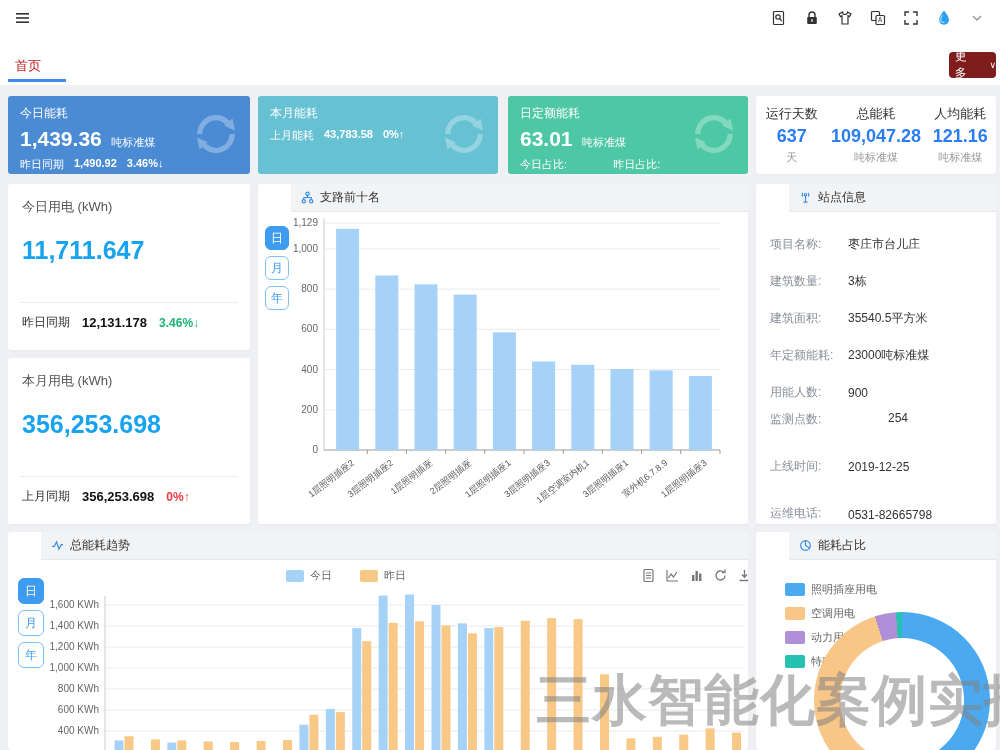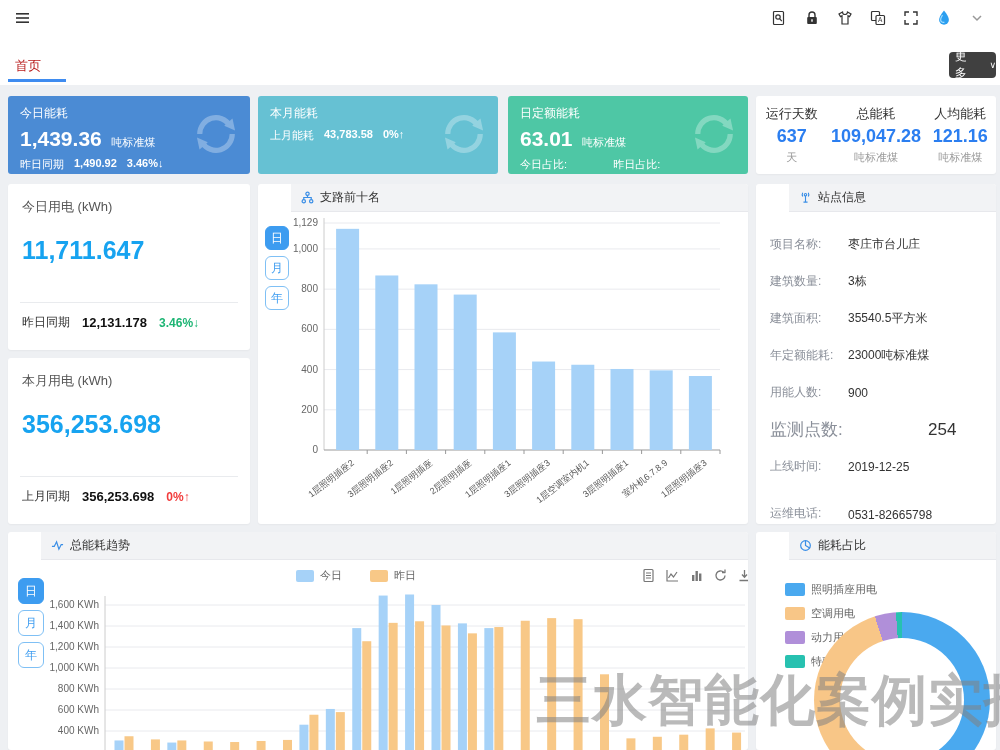--- a/index.html
+++ b/index.html
@@ -10,21 +10,21 @@
   .topbar { position:absolute; left:0; top:0; width:1000px; height:36px; background:#fff;
             display:flex; align-items:center; justify-content:space-between; padding:0 14px; }
   .topbar-right { display:flex; align-items:center; gap:15px; }
   .tb-icon { width:18px; height:18px; display:flex; align-items:center; justify-content:center; cursor:pointer; }
   .tb-icon svg { width:16px; height:16px; }
 
   
   .tabbar { position:absolute; left:0; top:36px; width:1000px; height:49px; background:#fff; }
   .tab-home { position:absolute; left:15px; top:21px; font-size:13px; color:#b91c1c; cursor:pointer; }
   .tab-underline { position:absolute; left:8px; top:43px; width:58px; height:3px; background:#3f8cf0; }
-  .more-btn { position:absolute; right:4px; top:16px; width:47px; height:26px; background:#404040; color:#fff;
+  .more-btn { position:absolute; right:4px; top:16px; width:47px; height:26px; background:#7f1d1d; color:#fff;
               border:none; border-radius:4px; font-size:12px; cursor:pointer; display:flex; align-items:center;
               justify-content:center; gap:17px; font-family:inherit; }
   .more-caret { font-size:9px; }
 
   
   .kpi { position:absolute; top:96px; height:78px; border-radius:3px; color:#fff; padding:9px 12px; overflow:hidden; }
   .kpi-title { font-size:12px; }
   .kpi-value-row { margin-top:5px; }
   .kpi-value { font-size:21px; font-weight:bold; }
   .kpi-unit { font-size:11px; margin-left:5px; }
@@ -58,21 +58,21 @@
   .usage-compare b { color:#111; font-size:13px; }
   .delta-down { color:#1db574; font-weight:bold; }
   .delta-up { color:#f23c3c; font-weight:bold; }
 
   
   .pbtn { position:absolute; width:24px; height:24px; border-radius:6px; border:1px solid #7fc0f5; background:#fff;
           color:#3d9cf0; font-size:12px; display:flex; align-items:center; justify-content:center; cursor:pointer; }
   .pbtn.active { background:#3d9cf0; border-color:#3d9cf0; color:#fff; }
 
   
-  .trend-legend { position:absolute; left:288px; top:36px; display:flex; gap:28px; }
+  .trend-legend { position:absolute; left:278px; top:36px; display:flex; gap:28px; }
   .legend-item { display:flex; align-items:center; gap:6px; font-size:11px; color:#666; }
   .legend-swatch { width:18px; height:12px; border-radius:2px; }
   .toolbox { position:absolute; left:633px; top:36px; display:flex; gap:8px; }
   .toolbox span { width:16px; height:16px; cursor:pointer; }
   .toolbox svg { width:15px; height:15px; }
 
   
   .pie-legend { position:absolute; left:29px; top:50px; display:flex; flex-direction:column; gap:9px; }
   .pie-legend .legend-swatch { width:20px; height:13px; }
   .donut { position:absolute; left:58px; top:80px; width:176px; height:176px; border-radius:50%; }
@@ -343,21 +343,21 @@
           <span style="color: rgb(51, 51, 51); font-weight: 500;">35540.5平方米</span>
         </div>
         <div style="display: flex; font-size: 12px; height: 37px; align-items: center;">
           <span style="color: rgb(138, 143, 153); width: 78px; flex: 0 0 auto;">年定额能耗:</span>
           <span style="color: rgb(51, 51, 51); font-weight: 500;">23000吨标准煤</span>
         </div>
         <div style="display: flex; font-size: 12px; height: 37px; align-items: center;">
           <span style="color: rgb(138, 143, 153); width: 78px; flex: 0 0 auto;">用能人数:</span>
           <span style="color: rgb(51, 51, 51); font-weight: 500;">900</span>
         </div>
-        <div style="display: flex; font-size: 17px; height: 37px; align-items: center; gap: 40px;">
+        <div style="display: flex; font-size: 12px; height: 37px; ">
           <span style="color: rgb(138, 143, 153); width: 78px; flex: 0 0 auto;">监测点数:</span>
           <span style="color: rgb(51, 51, 51); font-weight: 500; margin-left: 40px;">254</span>
         </div>
         <div style="display: flex; font-size: 12px; height: 37px; align-items: center;">
           <span style="color: rgb(138, 143, 153); width: 78px; flex: 0 0 auto;">上线时间:</span>
           <span style="color: rgb(51, 51, 51); font-weight: 500;">2019-12-25</span>
         </div>
         <div style="display: flex; font-size: 12px; height: 37px; align-items: flex-end;">
           <span style="color: rgb(138, 143, 153); width: 78px; flex: 0 0 auto;">运维电话:</span>
           <span style="color: rgb(51, 51, 51); font-weight: 500;">0531-82665798</span>

